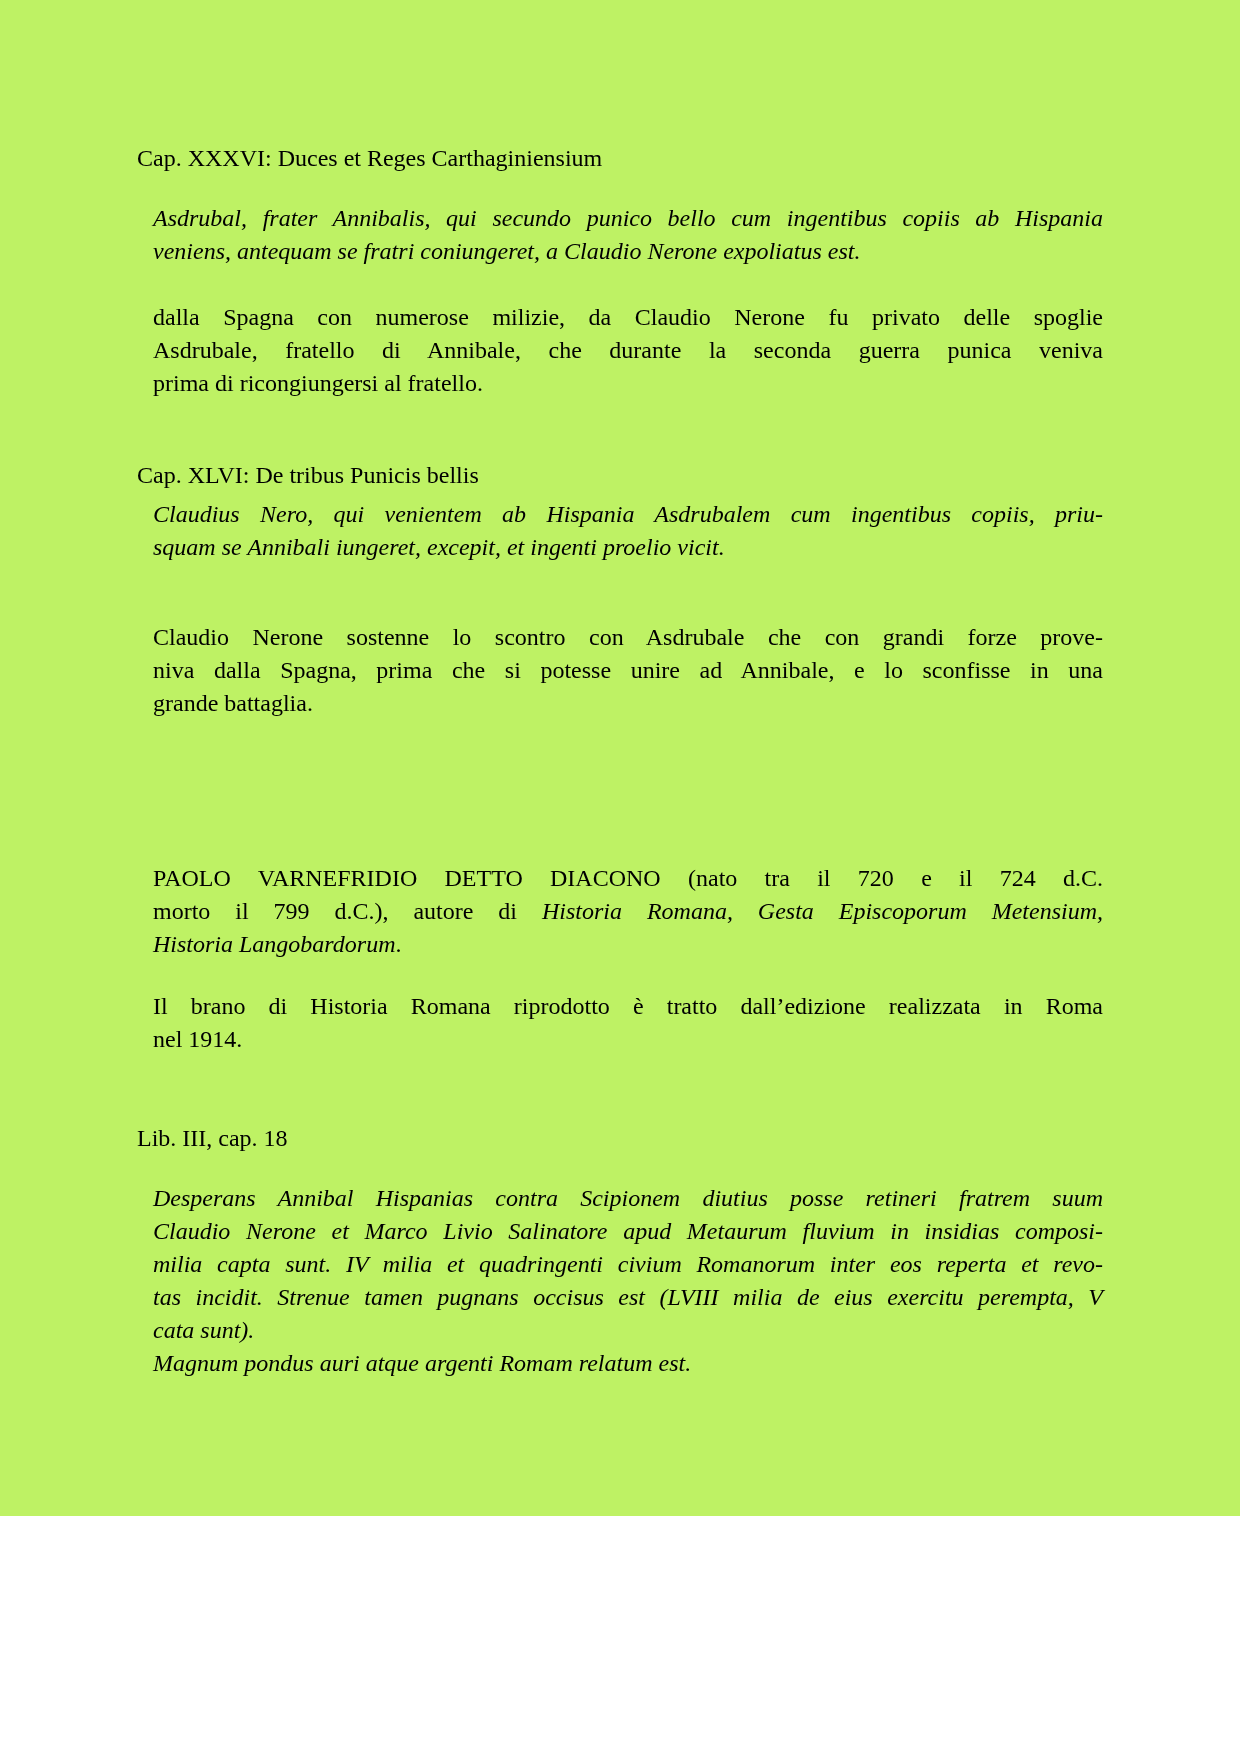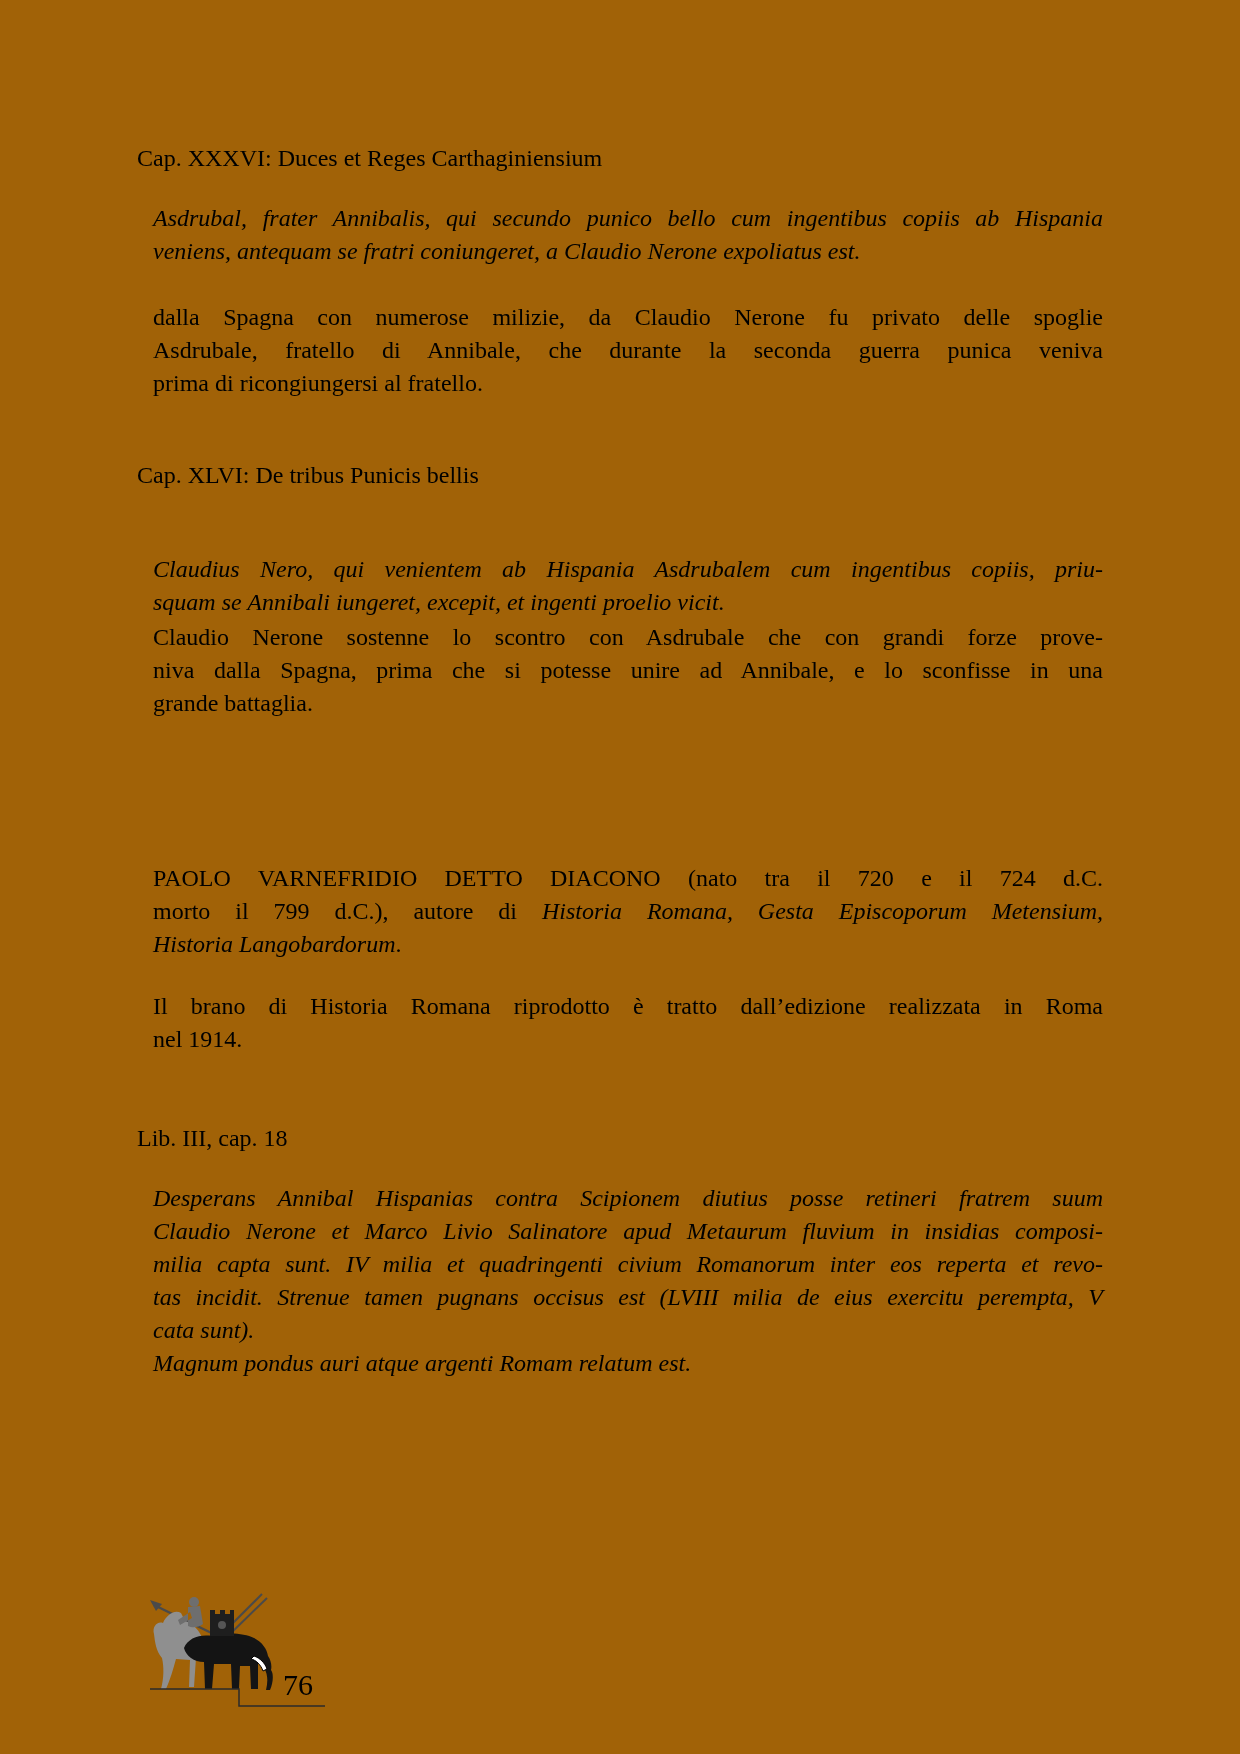--- a/index.html
+++ b/index.html
@@ -1,20 +1,20 @@
 <!DOCTYPE html>
 <html><head>
 <meta charset="utf-8">
 <style>
   html, body { margin: 0; padding: 0; background: #ffffff; }
   .page {
     position: relative;
     width: 1240px;
-    height: 1754px;
-    background: #a16207;
+    height: 1516px;
+    background: #bef264;
     color: #000000;
     font-family: "Liberation Serif", serif;
     font-size: 24px;
     line-height: 33px;
     overflow: hidden;
   }
   .block {
     position: absolute;
     left: 137px;
     width: 966px;
@@ -52,21 +52,21 @@
   </div>
 
   <div class="block" style="top:301px">
     <div class="line">dalla Spagna con numerose milizie, da Claudio Nerone fu privato delle spoglie</div>
     <div class="line">Asdrubale, fratello di Annibale, che durante la seconda guerra punica veniva</div>
     <div class="line last">prima di ricongiungersi al fratello.</div>
   </div>
 
   <div class="block heading" style="top:459px">Cap. XLVI: De tribus Punicis bellis</div>
 
-  <div class="block italic" style="top:553px">
+  <div class="block italic" style="top:498px">
     <div class="line">Claudius Nero, qui venientem ab Hispania Asdrubalem cum ingentibus copiis, priu-</div>
     <div class="line last">squam se Annibali iungeret, excepit, et ingenti proelio vicit.</div>
   </div>
 
   <div class="block" style="top:621px">
     <div class="line">Claudio Nerone sostenne lo scontro con Asdrubale che con grandi forze prove-</div>
     <div class="line">niva dalla Spagna, prima che si potesse unire ad Annibale, e lo sconfisse in una</div>
     <div class="line last">grande battaglia.</div>
   </div>
 

